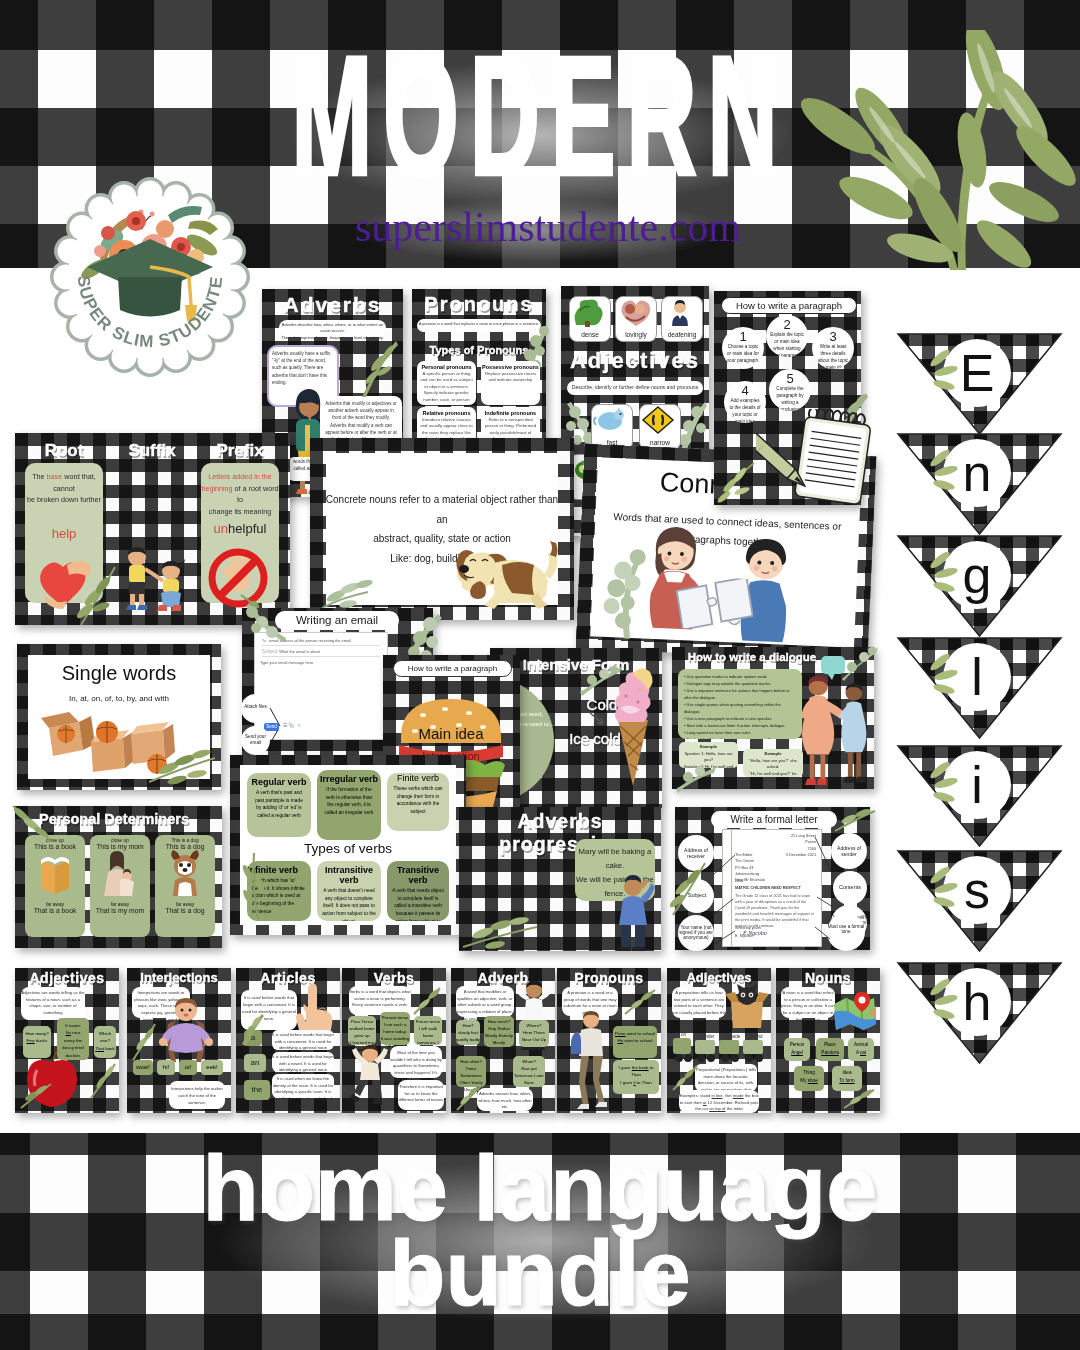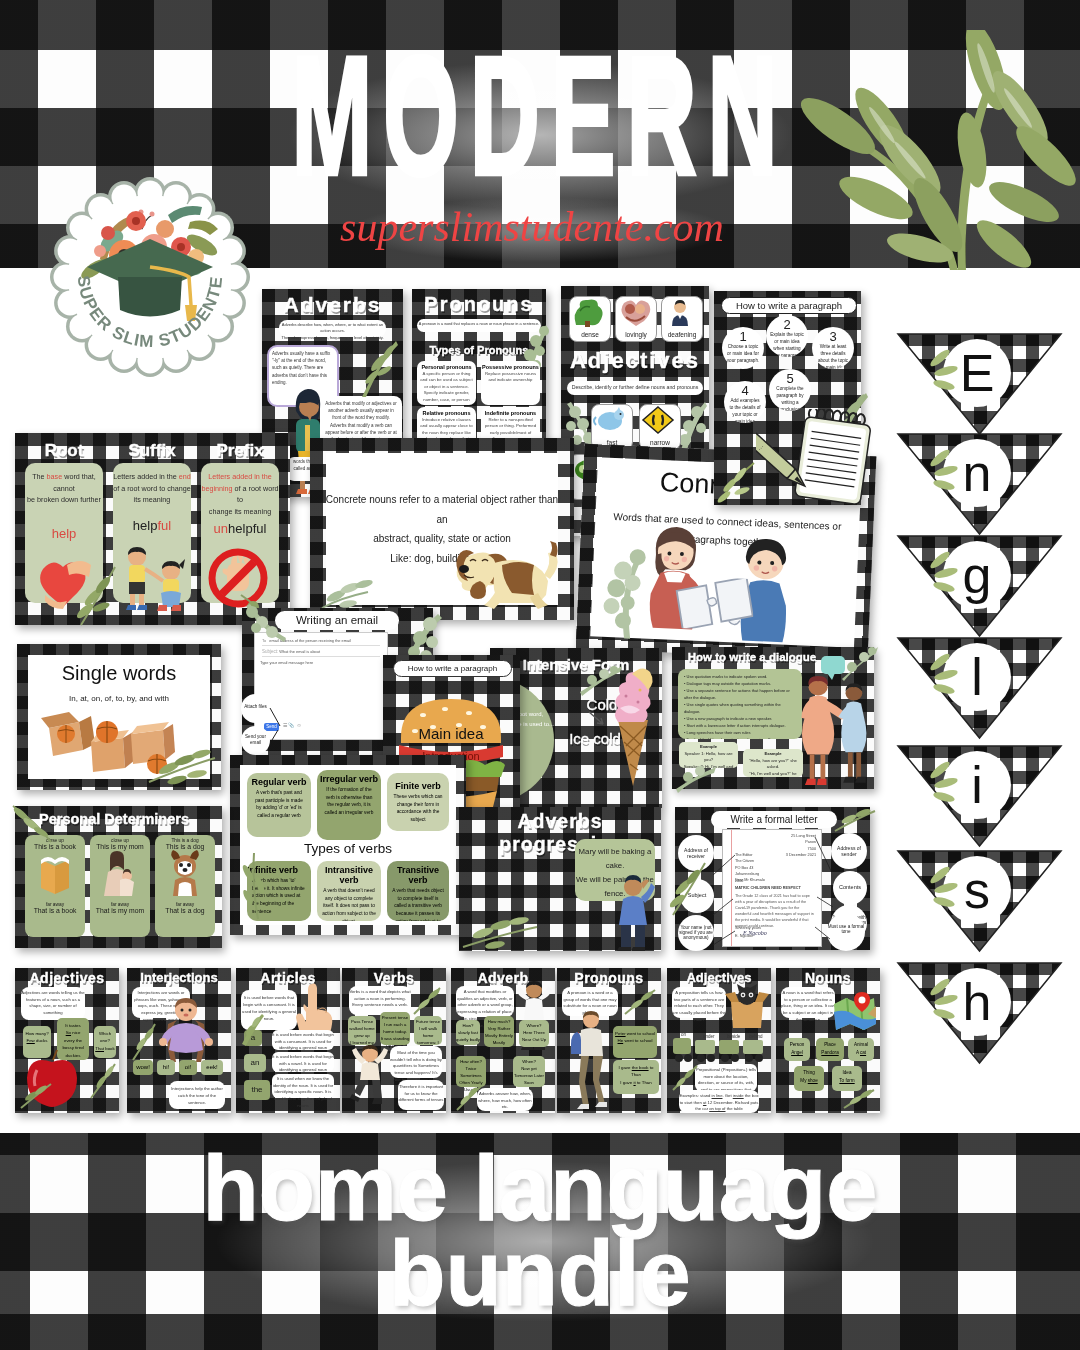--- a/index.html
+++ b/index.html
@@ -19,21 +19,21 @@
 </head>
 <body>
 
 <div class="abs p58" style="left:0;top:0;width:1080px;height:268px;background-position:-20px 0,0 -8px;"></div>
 
 <div class="abs" style="left:200px;top:35px;width:680px;height:200px;background:radial-gradient(ellipse 50% 50% at 50% 50%, rgba(255,255,255,.62), rgba(255,255,255,0) 74%);"></div>
 <div class="abs" style="left:280px;top:185px;width:520px;height:90px;background:radial-gradient(ellipse 50% 50% at 50% 50%, rgba(255,255,255,.4), rgba(255,255,255,0) 72%);"></div>
 
 <div class="abs" style="left:250px;top:61px;width:580px;height:110px;line-height:110px;transform:scaleY(1.75);transform-origin:50% 50%;color:#fff;font-size:97px;font-weight:bold;letter-spacing:11px;text-align:center;white-space:nowrap;-webkit-text-stroke:2.5px #fff;">MODERN</div>
 
-<div class="abs" style="left:292px;top:203px;width:480px;text-align:center;color:#ef4444;font-family:'Liberation Serif',serif;font-style:italic;font-size:42px;">superslimstudente.com</div>
+<div class="abs" style="left:308px;top:203px;width:480px;text-align:center;color:#4c1d95;font-family:'Liberation Serif',serif;font-size:42px;">superslimstudente.com</div>
 
 <svg class="abs" style="left:790px;top:30px;" width="290" height="240" viewBox="0 0 290 240">
 <g fill="#94a865">
 <path d="M168 240 C 158 195 120 130 58 105 L60 112 C 118 142 150 198 160 240 Z"></path>
 <path d="M168 240 C 166 190 170 120 196 55 L202 60 C 180 125 174 195 176 240 Z"></path>
 <ellipse cx="48" cy="96" rx="44" ry="15" transform="rotate(35 48 96)" fill="#8ca05f"></ellipse>
 <ellipse cx="92" cy="93" rx="42" ry="14" transform="rotate(55 92 93)"></ellipse>
 <ellipse cx="120" cy="130" rx="44" ry="15" transform="rotate(50 120 130)" fill="#9fb173"></ellipse>
 <ellipse cx="86" cy="168" rx="40" ry="14" transform="rotate(25 86 168)"></ellipse>
 <ellipse cx="148" cy="185" rx="42" ry="14" transform="rotate(60 148 185)" fill="#8ca05f"></ellipse>
@@ -297,21 +297,20 @@
 <div class="abs p13" style="left:15px;top:433px;width:275px;height:192px;">
 
   <div class="wt" style="position:absolute;left:10px;top:8px;width:78px;font-size:17px;">Root</div>
 
   <div class="wt" style="position:absolute;left:98px;top:8px;width:78px;font-size:17px;">Suffix</div>
 
   <div class="wt" style="position:absolute;left:186px;top:8px;width:78px;font-size:17px;">Prefix</div>
 
   <div class="gb abs" style="left:10px;top:30px;width:78px;height:132px;font-size:7.2px;text-align:center;padding-top:8px;line-height:1.6;">The <span style="color:#d94a42;">base</span> word that, cannot<br>be broken down further<br><div style="font-size:13px;color:#d94a42;margin-top:18px;">help</div></div>
 
-  <div class="gb abs" style="left:98px;top:30px;width:78px;height:132px;font-size:7.2px;text-align:center;padding-top:8px;line-height:1.6;">Letters added in the <span style="color:#d94a42;">end</span><br>of a root word to change<br>its meaning<div style="font-size:13px;color:#222;margin-top:10px;">help<span style="color:#d94a42;">ful</span></div></div>
 
   <div class="gb abs" style="left:186px;top:30px;width:78px;height:132px;font-size:7.2px;text-align:center;padding-top:8px;line-height:1.6;"><span style="color:#d94a42;">Letters added in the</span><br><span style="color:#d94a42;">beginning</span> of a root word to<br>change its meaning<div style="font-size:13px;margin-top:2px;"><span style="color:#d94a42;">un</span><span style="color:#222;">helpful</span></div></div>
 
   <svg class="abs" style="left:18px;top:122px;" width="62" height="56" viewBox="0 0 62 56">
     <path d="M10 14 Q 20 2 30 12 Q 40 2 50 14 Q 58 26 40 42 L 30 52 L 16 40 Q 2 26 10 14" fill="#e8473f"></path>
     <path d="M34 10 Q 48 2 58 10 L 56 22 Q 44 16 36 20 Z" fill="#f2bb8e"></path>
     <path d="M12 40 Q 22 50 34 46 L 30 54 Q 18 54 12 46 Z" fill="#f2bb8e"></path>
   </svg>
 
   <svg class="abs" style="left:100px;top:112px;" width="82" height="68" viewBox="0 0 82 68">
@@ -747,21 +746,21 @@
       <div style="font-size:9px;font-weight:bold;padding-top:4px;">Regular verb</div>
       <div style="font-size:4.8px;padding:2px 5px;line-height:1.6;">A verb that's past and past participle is made by adding 'd' or 'ed' is called a regular verb</div>
     </div>
 
   <div class="abs" style="left:87px;top:15px;width:64px;height:70px;background:#93a56e;border-radius:10px;text-align:center;overflow:hidden;">
       <div style="font-size:9px;font-weight:bold;padding-top:4px;">Irregular verb</div>
       <div style="font-size:4.8px;padding:2px 5px;line-height:1.6;">If the formation of the verb is otherwise than the regular verb, it is called an irregular verb</div>
     </div>
 
   <div class="abs" style="left:157px;top:18px;width:62px;height:58px;background:#c9d2af;border-radius:10px;text-align:center;overflow:hidden;">
-      <div style="font-size:9px;font-weight:bold;padding-top:8px;">Finite verb</div>
+      <div style="font-size:9px;font-weight:normal;padding-top:0;">Finite verb</div>
       <div style="font-size:4.8px;padding:2px 5px;line-height:1.6;">These verbs which can change their form in accordance with the subject</div>
     </div>
 
   <div class="abs" style="left:0;top:86px;width:236px;text-align:center;font-size:13.5px;color:#111;">Types of verbs</div>
 
   <div class="abs" style="left:17px;top:106px;width:64px;height:60px;background:#93a56e;border-radius:10px;text-align:left;overflow:hidden;">
       <div style="font-size:9px;font-weight:bold;padding-top:4px;">Infinite verb</div>
       <div style="font-size:4.8px;padding:2px 5px;line-height:1.6;">A verb which has 'to' before it. It shows infinite action which is used at the beginning of the sentence</div>
     </div>
 

